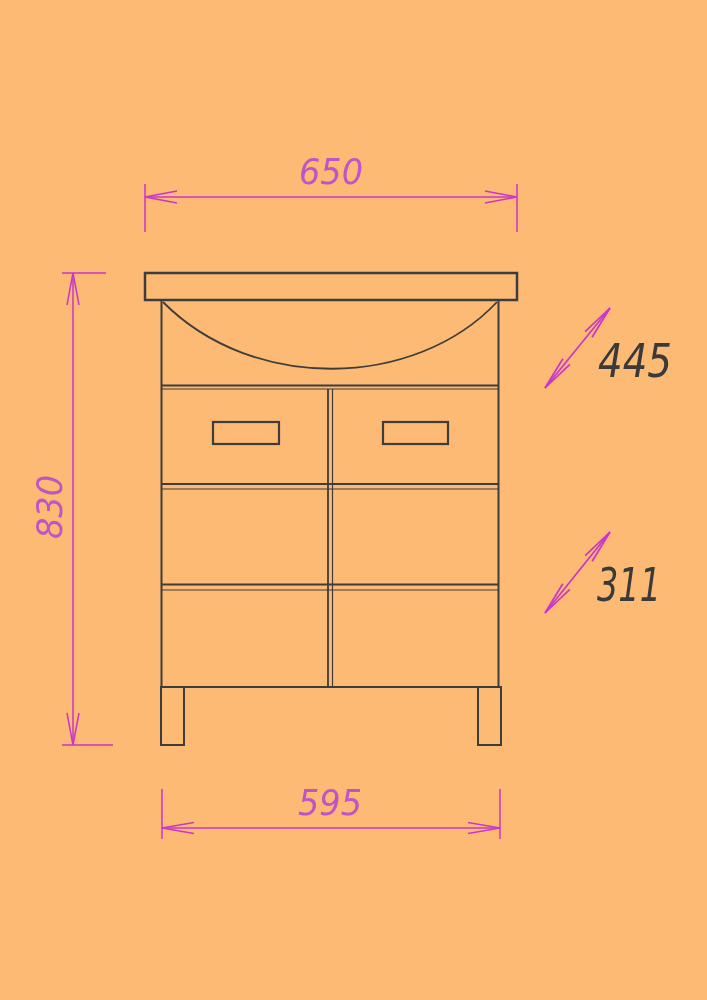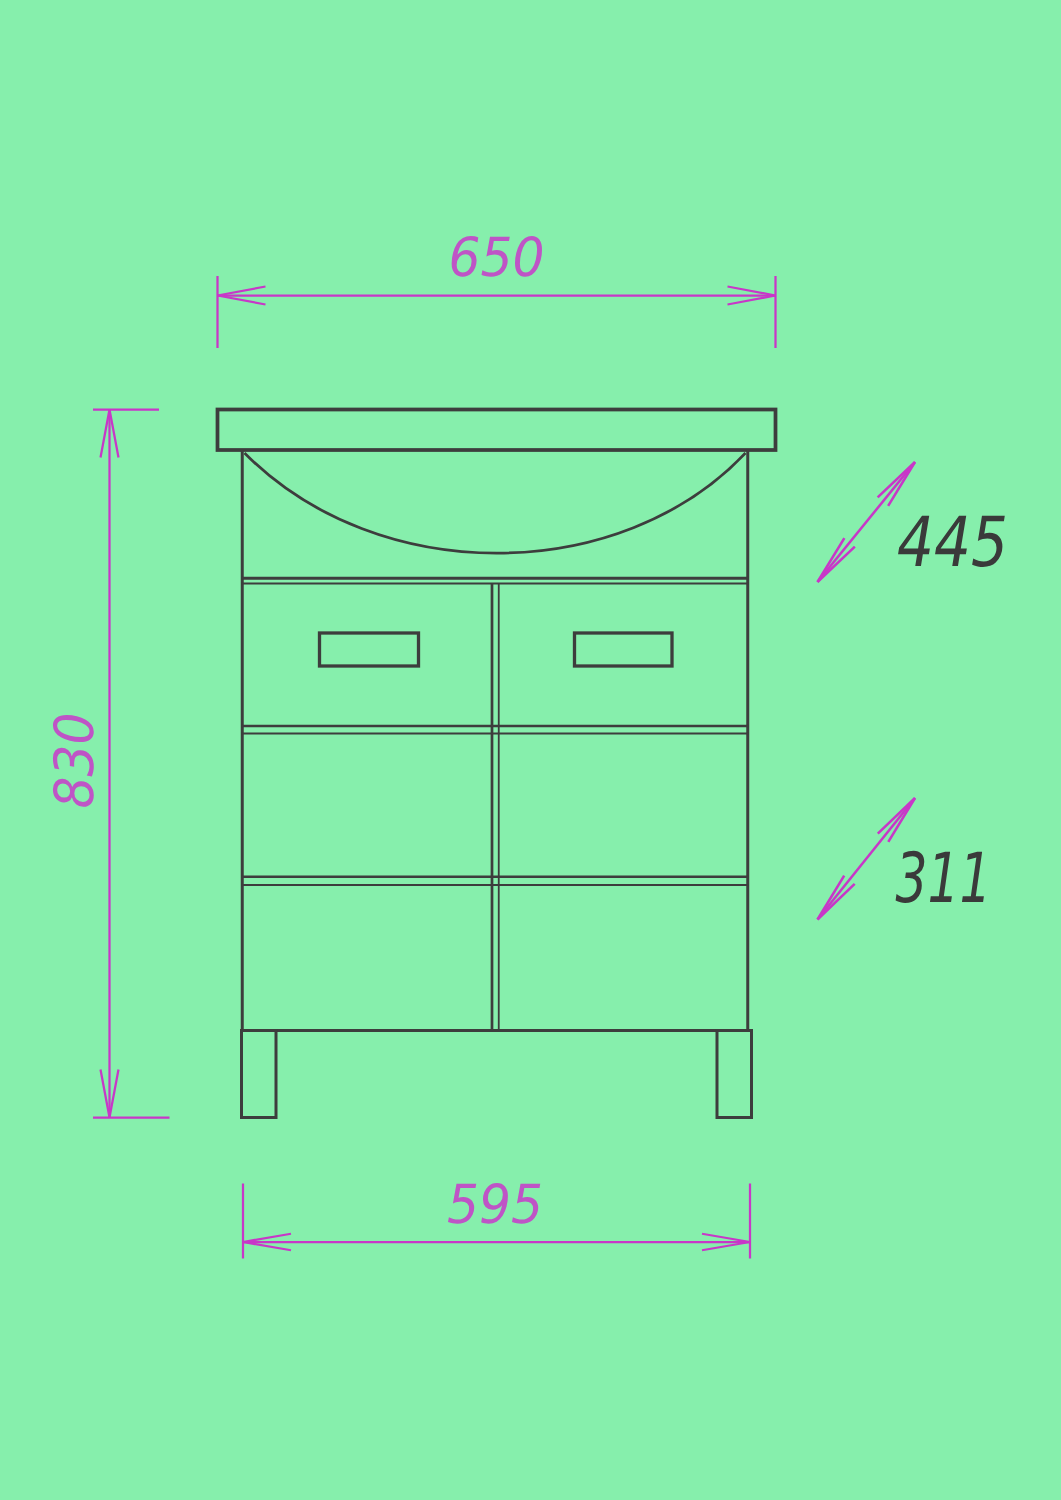--- a/index.html
+++ b/index.html
@@ -4,21 +4,21 @@
 <style>
   html, body {
     margin: 0;
     padding: 0;
     background: #ffffff;
   }
   .canvas {
     position: relative;
     width: 707px;
     height: 1000px;
-    background: #86efac;
+    background: #fdba74;
     overflow: hidden;
     font-family: "DejaVu Sans", sans-serif;
   }
   svg { display: block; }
   .outline {
     fill: none;
     stroke-linecap: butt;
     stroke-linejoin: miter;
   }
   .dim-line {

